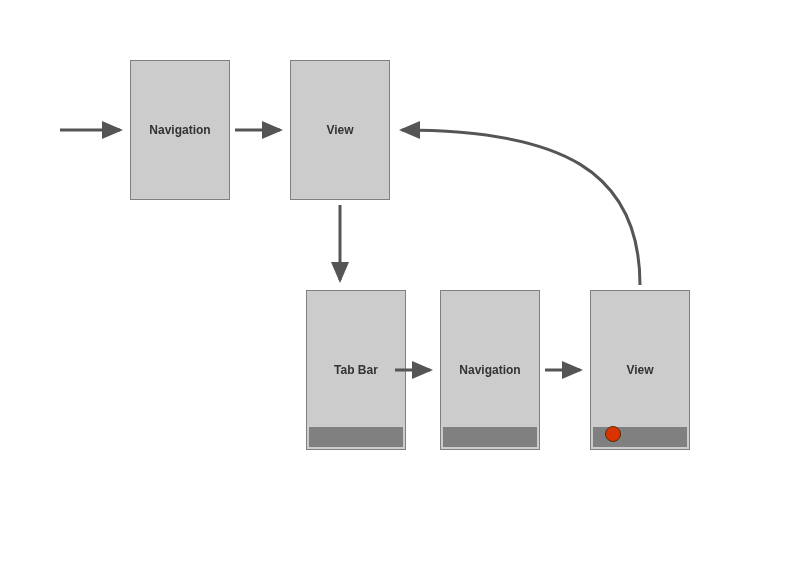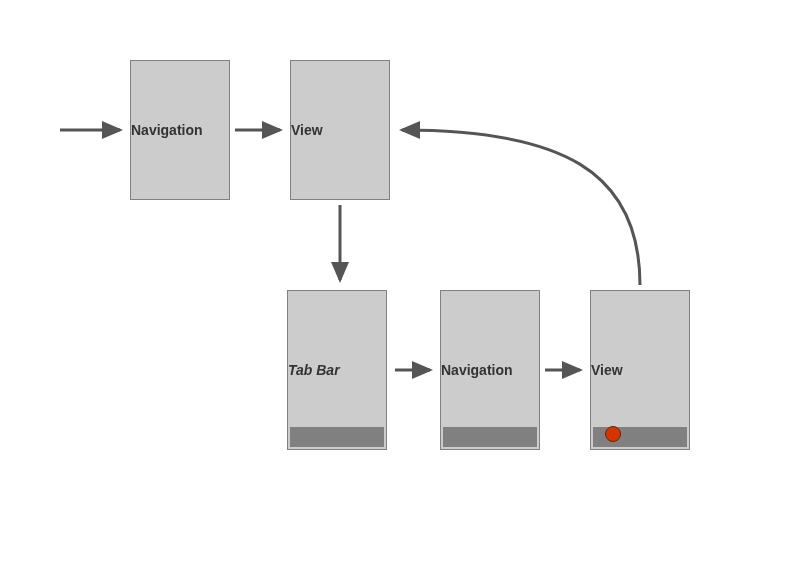--- a/index.html
+++ b/index.html
@@ -15,21 +15,22 @@
     width: 800px;
     height: 568px;
   }
   .node {
     position: absolute;
     background: #cccccc;
     border: 1px solid #808080;
     box-sizing: border-box;
     display: flex;
     align-items: center;
-    font-size: 14px;
+    justify-content: center;
+    font-size: 12px;
     font-weight: bold;
     color: #333333;
   }
   .tabbar {
     position: absolute;
     left: 2px;
     right: 2px;
     bottom: 2px;
     height: 20px;
     background: #808080;
@@ -58,21 +59,21 @@
 <div class="canvas">
 
   <div class="node" style="left:130px; top:60px; width:100px; height:140px;">
     <span>Navigation</span>
   </div>
 
   <div class="node" style="left:290px; top:60px; width:100px; height:140px;">
     <span>View</span>
   </div>
 
-  <div class="node" style="left:287px; top:290px; width:100px; height:160px;font-style:italic;">
+  <div class="node" style="left:306px; top:290px; width:100px; height:160px;">
     <span>Tab Bar</span>
     <div class="tabbar"></div>
   </div>
 
   <div class="node" style="left:440px; top:290px; width:100px; height:160px;">
     <span>Navigation</span>
     <div class="tabbar"></div>
   </div>
 
   <div class="node" style="left:590px; top:290px; width:100px; height:160px;">

